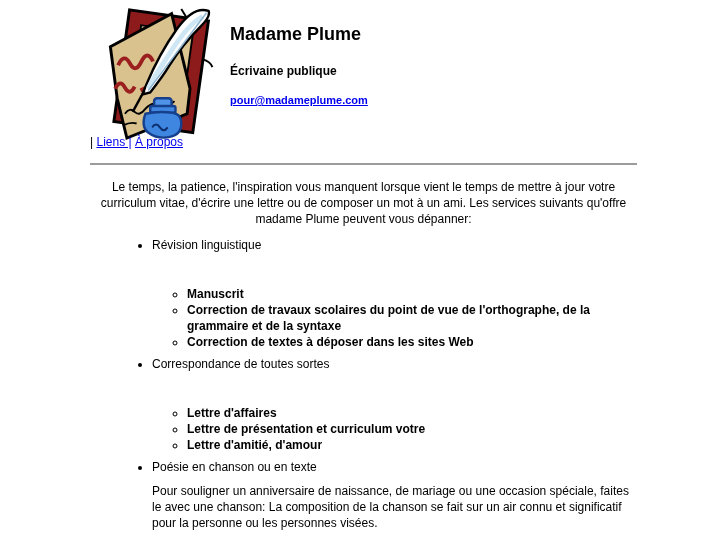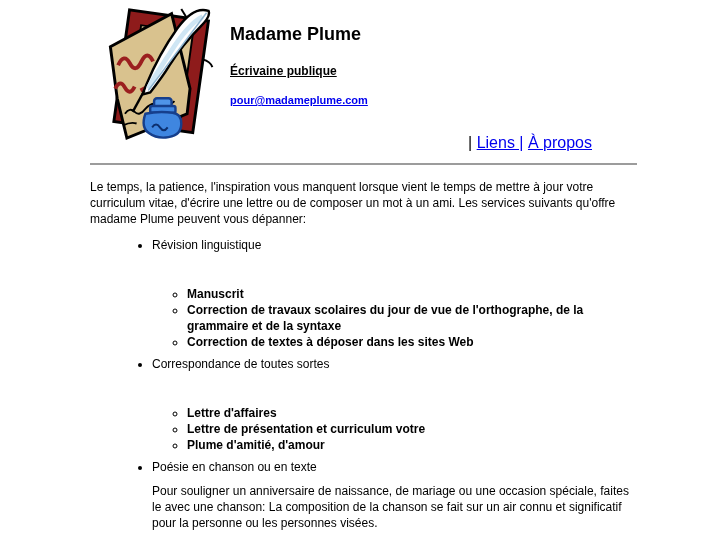--- a/index.html
+++ b/index.html
@@ -12,39 +12,39 @@
     color: #000000;
     line-height: 16px;
   }
   .container { width: 547px; margin: 0 auto; }
 
   
   .header-row { display: flex; align-items: flex-start; }
   .logo { margin: 5px 0 0 8px; width: 118px; height: 136px; flex: 0 0 auto; }
   .header-text { padding: 24px 0 0 14px; }
   .site-title { font-size: 18px; font-weight: bold; line-height: 21px; }
-  .site-subtitle { font-size: 12px; font-weight: bold; margin-top: 19px; line-height: 14px; text-decoration: underline; }
+  .site-subtitle { font-size: 12px; font-weight: bold; margin-top: 19px; line-height: 14px; }
   .email-link {
     display: inline-block; margin-top: 16px;
     font-size: 11px; font-weight: bold; line-height: 13px;
     color: #0000ee; text-decoration: underline; cursor: pointer;
   }
   .phone { font-size: 11px; font-weight: bold; margin-top: 2px; line-height: 13px; }
 
   
-  .nav { margin-top: -6px; text-align: right; padding-right: 45px; font-size: 16px; line-height: 15px; }
+  .nav { margin-top: -6px; padding-right: 45px; font-size: 12px; line-height: 15px; }
   .nav a { color: #0000ee; text-decoration: underline; cursor: pointer; }
   .nav .sep { color: #000000; }
 
   hr.divider { height: 0; border: none; border-top: 2px solid #9c9c9c; margin: 13px 0 0 0; }
 
   
   p { margin: 0; }
   .salutation { margin-top: 13px; }
-  .intro { margin-top: 14px; }
+  .intro { margin-top: 14px; text-align: center; }
 
   ul.services { margin: 10px 0 0 0; padding-left: 38px; list-style-type: disc; }
   ul.services > li { line-height: 16px; margin-left: 24px; }
   ul.services > li + li { margin-top: 6px; }
   ul.sub { margin: 33px 0 0 0; padding-left: 35px; list-style-type: circle; font-weight: bold; }
   ul.sub > li { line-height: 16px; }
   .service-desc { margin-top: 8px; }
 </style>
 </head>
 <body>
@@ -103,30 +103,30 @@
   <hr class="divider">
 
 
   <p class="intro">Le temps, la patience, l'inspiration vous manquent lorsque vient le temps de mettre à jour votre curriculum vitae, d'écrire une lettre ou de composer un mot à un ami. Les services suivants qu'offre madame Plume peuvent vous dépanner:</p>
 
   <ul class="services">
     <li>
       <span>Révision linguistique</span>
       <ul class="sub">
         <li>Manuscrit</li>
-        <li>Correction de travaux scolaires du jour de vue de l'orthographe, de la grammaire et de la syntaxe</li>
+        <li>Correction de travaux scolaires du point de vue de l'orthographe, de la grammaire et de la syntaxe</li>
         <li>Correction de textes à déposer dans les sites Web</li>
       </ul>
     </li>
     <li>
       <span>Correspondance de toutes sortes</span>
       <ul class="sub">
         <li>Lettre d'affaires</li>
         <li>Lettre de présentation et curriculum votre</li>
-        <li>Plume d'amitié, d'amour</li>
+        <li>Lettre d'amitié, d'amour</li>
       </ul>
     </li>
     <li>
       <span>Poésie en chanson ou en texte</span>
       <p class="service-desc">Pour souligner un anniversaire de naissance, de mariage ou une occasion spéciale, faites le avec une chanson: La composition de la chanson se fait sur un air connu et significatif pour la personne ou les personnes visées.</p>
     </li>
   </ul>
 
 </div>
 

